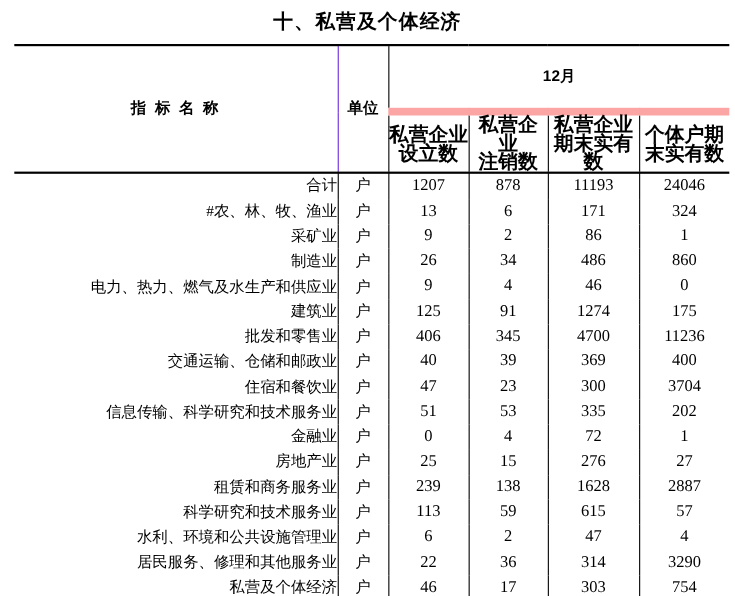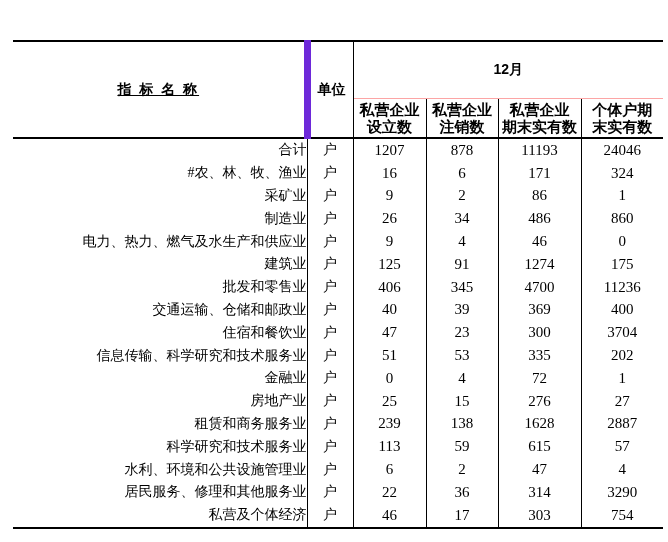--- a/index.html
+++ b/index.html
@@ -31,24 +31,24 @@
   }
   thead{border-bottom:2px solid #000;}
   thead th{
     font-family:"Liberation Sans","DejaVu Sans",sans-serif;
     font-weight:bold;
     font-size:14px;
     text-align:center;
     vertical-align:middle;
     padding:0;
   }
-  th.h-indicator{letter-spacing:2px;text-decoration:underline;}
-  th.h-unit{border-left:7px solid #6d28d9;border-right:1px solid #000;}
-  th.h-period{height:56px;border-bottom:1px solid #fca5a5;margin-top:24px;}
-  tr.subhead th{height:38px;font-size:15px;line-height:17px;border-left:1px solid #000;}
+  th.h-indicator{letter-spacing:2px;}
+  th.h-unit{border-left:1px solid #6d28d9;border-right:1px solid #000;}
+  th.h-period{height:56px;border-bottom:7px solid #fca5a5;margin-top:24px;}
+  tr.subhead th{height:38px;font-size:18px;line-height:17px;border-left:1px solid #000;}
   tr.subhead th:first-child{border-left:none;}
   tbody td{
     height:22.8px;
     padding:0;
     vertical-align:middle;
     font-size:14px;
   }
   td.lbl{
     text-align:right;
     font-family:"Liberation Serif","DejaVu Serif",serif;
@@ -69,20 +69,21 @@
     font-family:"Liberation Serif","DejaVu Serif",serif;
     font-size:15px;
     border-left:1px solid #000;
   }
   td.num:nth-child(3){border-left:none;margin-top:16px;}
 </style>
 </head>
 <body>
 
 <div class="page">
+  <h1 class="title">十、私营及个体经济</h1>
 
   <table class="stat">
     <colgroup>
       <col style="width:294px">
       <col style="width:46px">
       <col style="width:73px">
       <col style="width:72px">
       <col style="width:83px">
       <col style="width:82px">
     </colgroup>
@@ -116,21 +117,21 @@
           <td class="lbl lv0">合计</td>
           <td class="unit">户</td>
           <td class="num">1207</td>
           <td class="num">878</td>
           <td class="num">11193</td>
           <td class="num">24046</td>
         </tr>
         <tr>
           <td class="lbl lv1">#农、林、牧、渔业</td>
           <td class="unit">户</td>
-          <td class="num">16</td>
+          <td class="num">13</td>
           <td class="num">6</td>
           <td class="num">171</td>
           <td class="num">324</td>
         </tr>
         <tr>
           <td class="lbl lv2">采矿业</td>
           <td class="unit">户</td>
           <td class="num">9</td>
           <td class="num">2</td>
           <td class="num">86</td>

